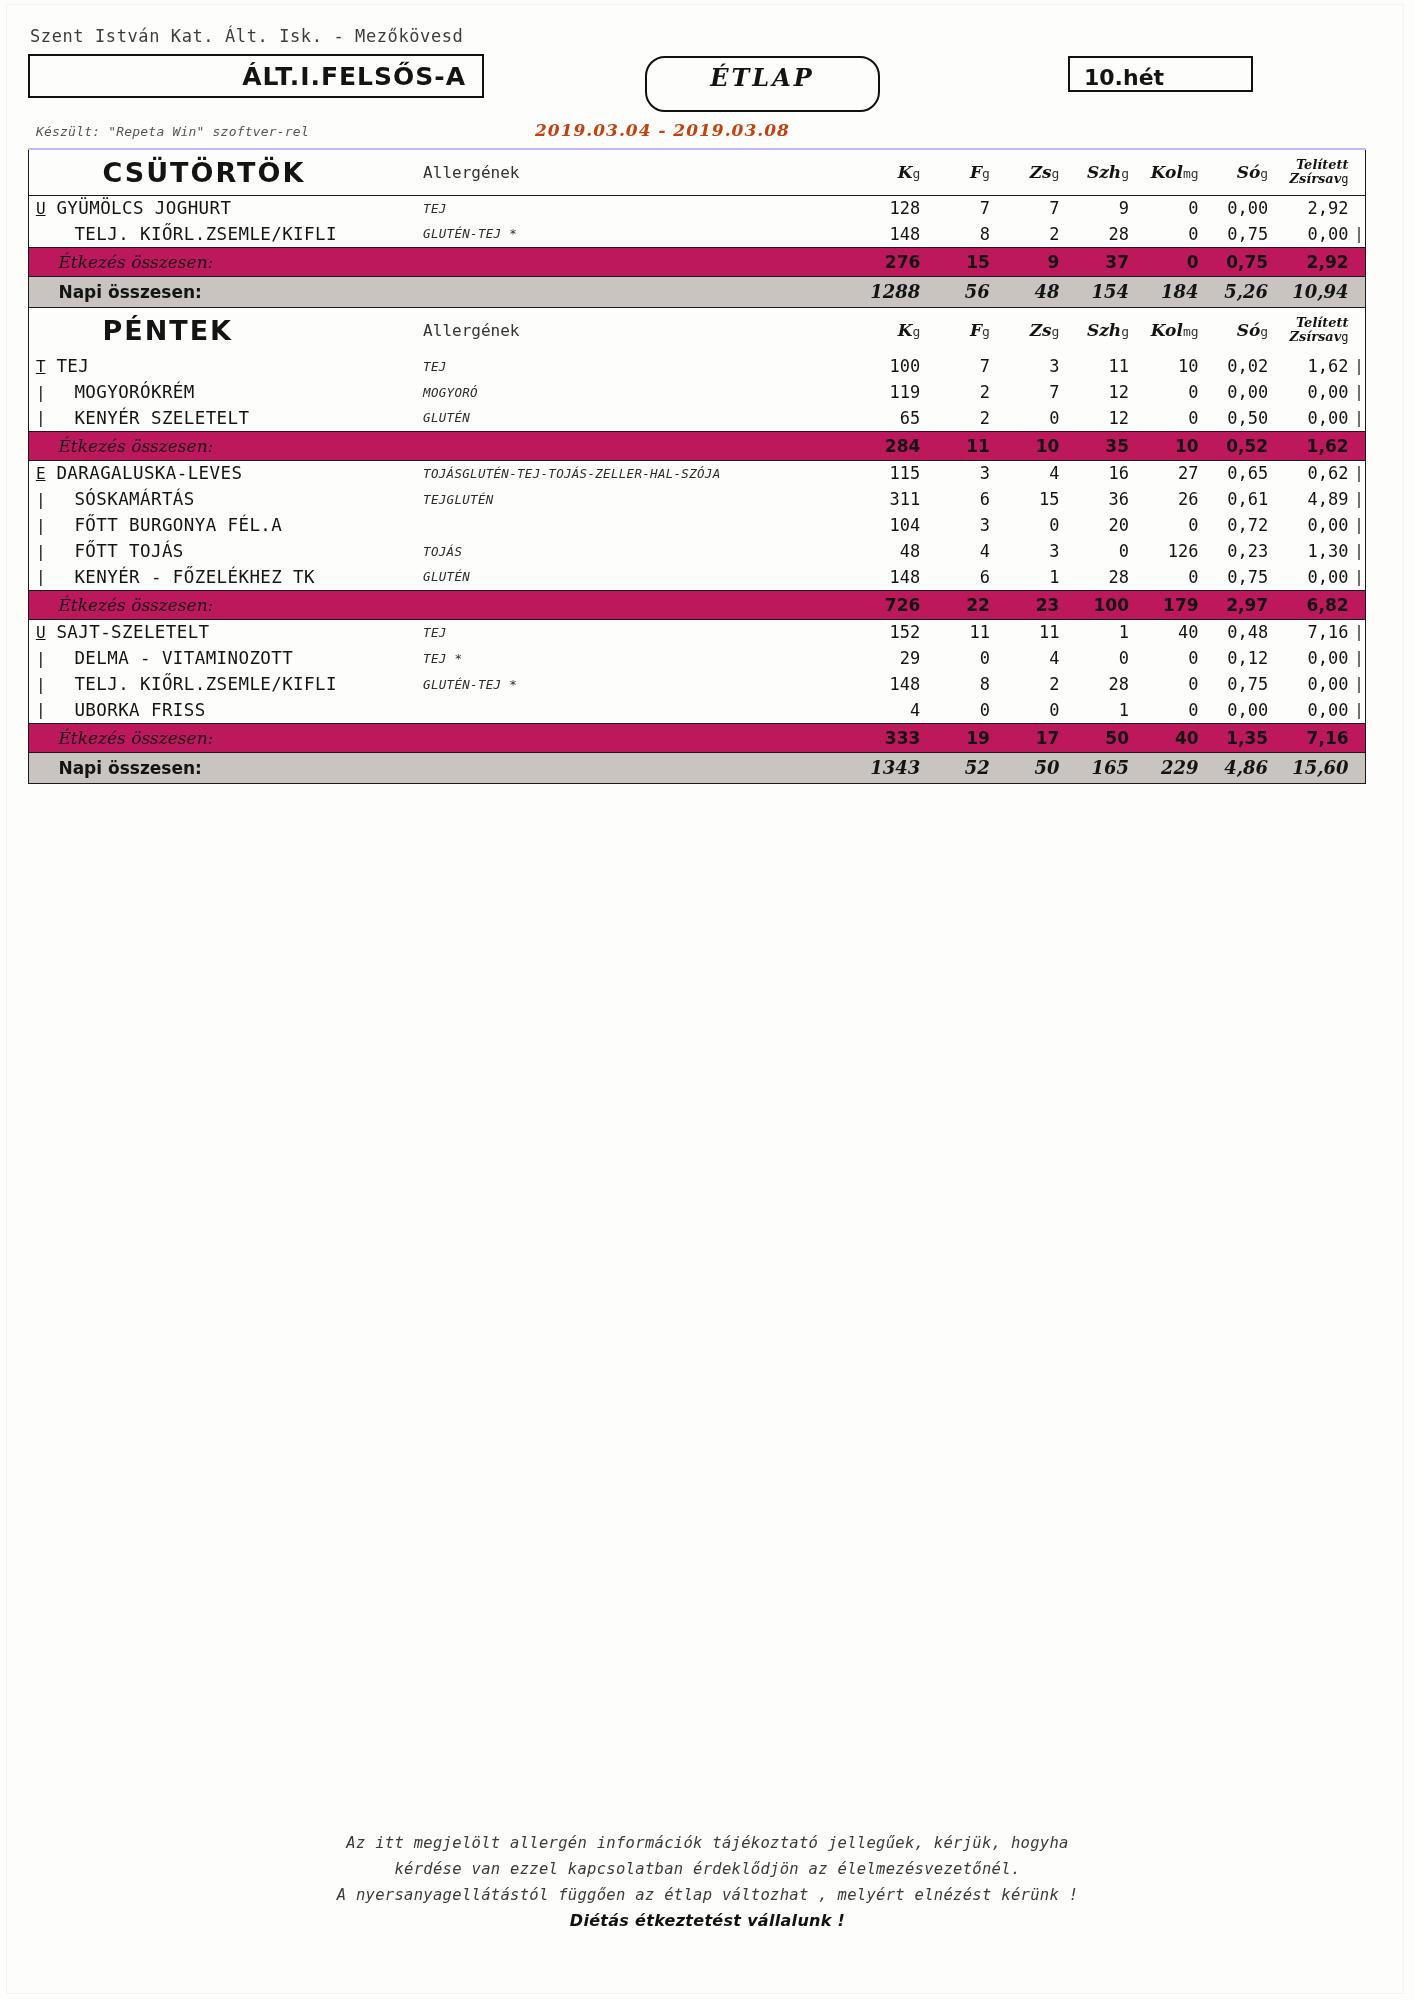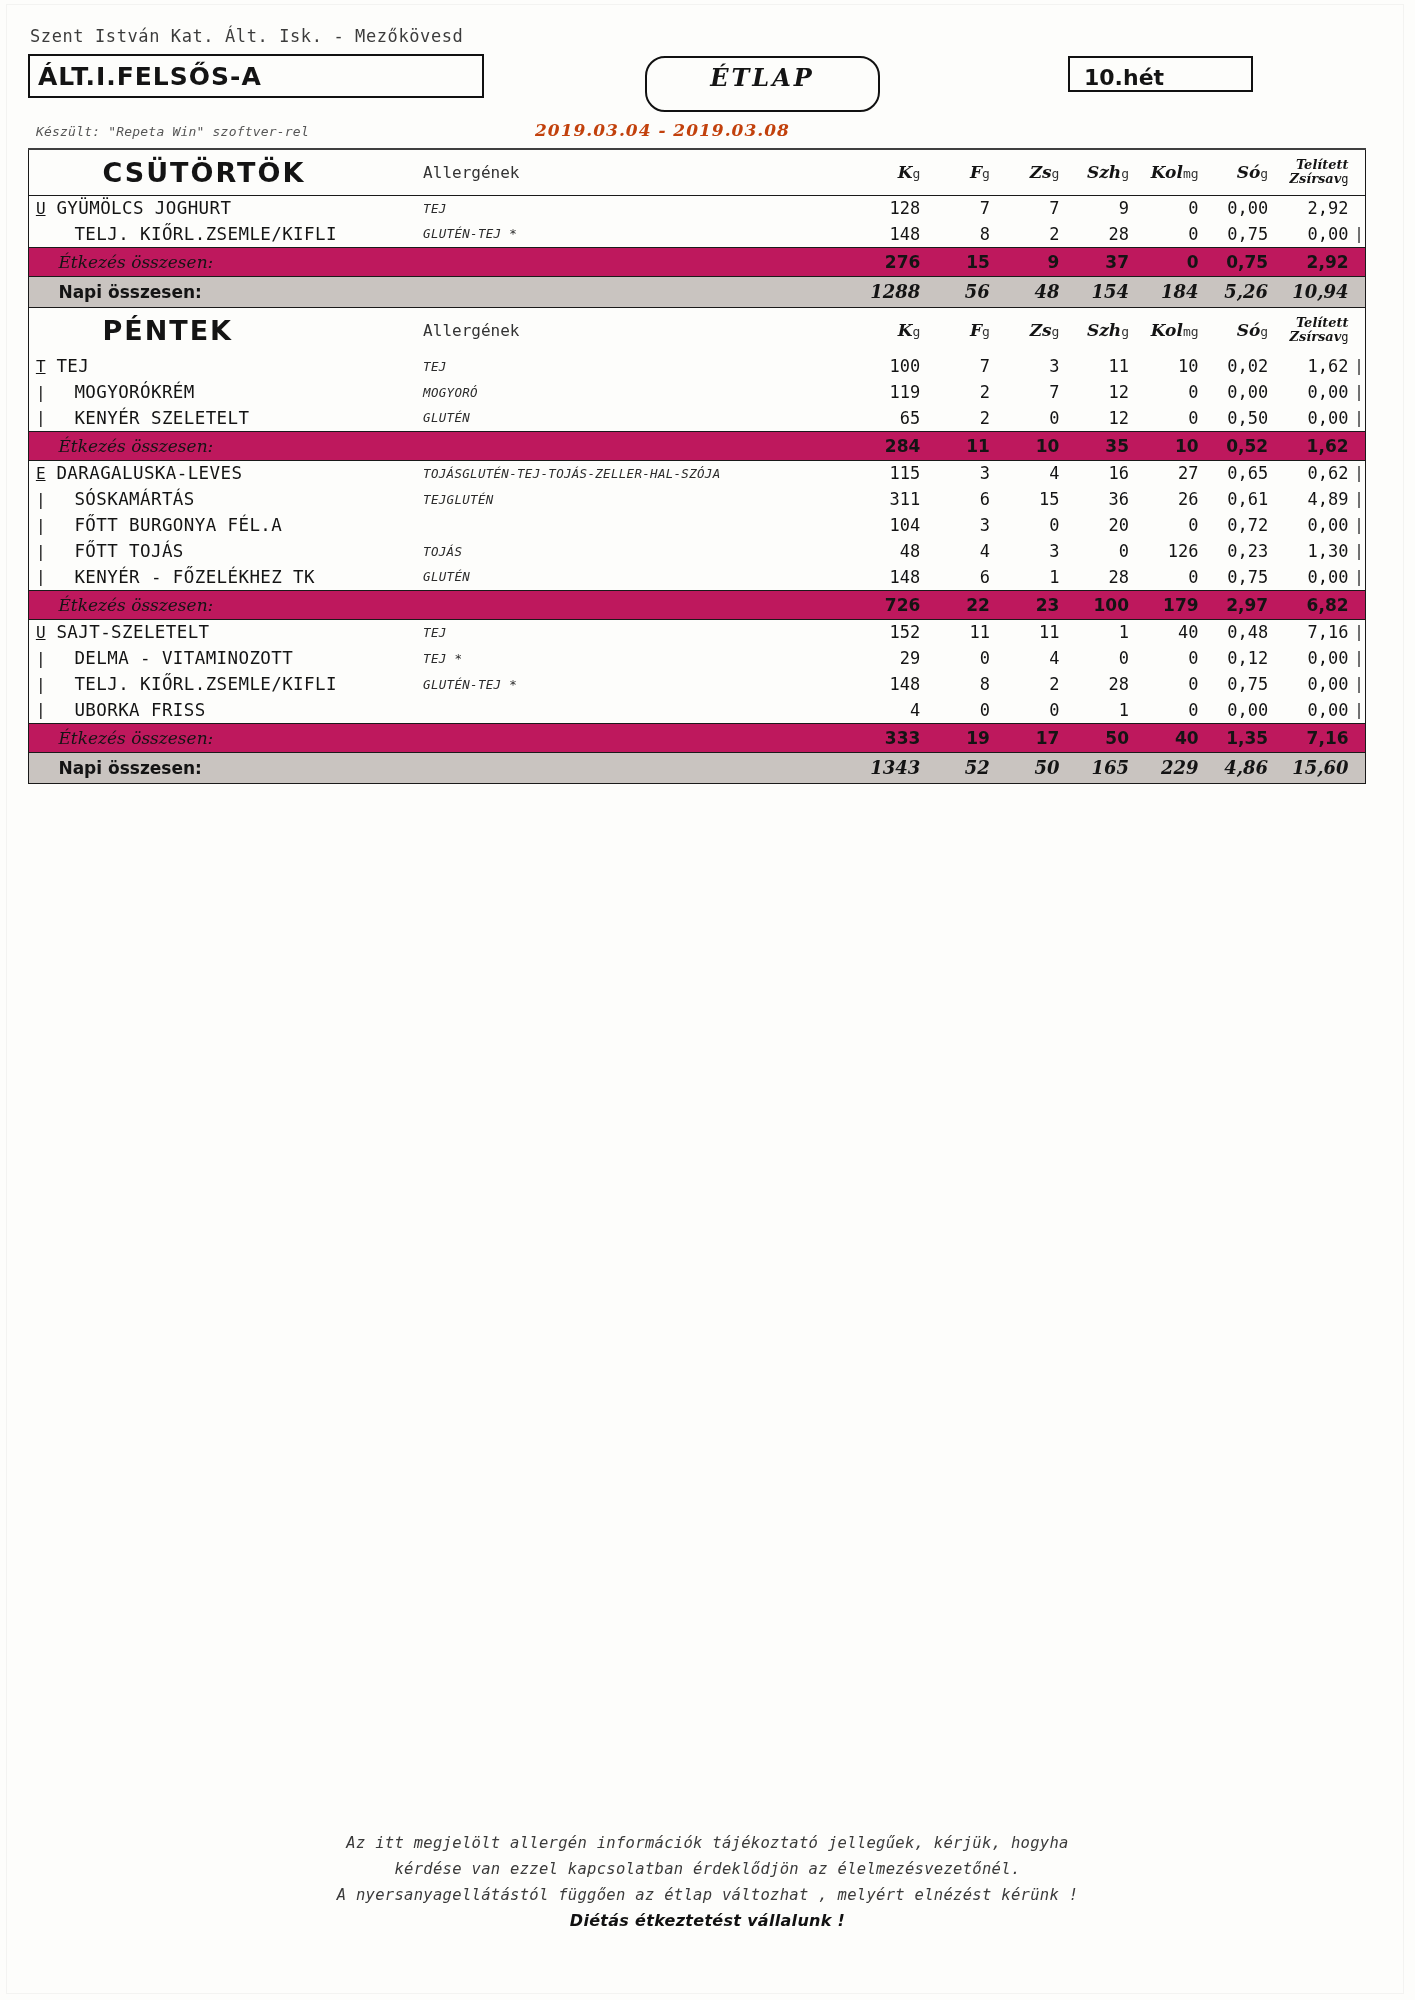--- a/index.html
+++ b/index.html
@@ -44,21 +44,22 @@
     left: 28px; top: 54px;
     width: 456px; height: 44px;
     border: 2px solid #111;
     box-sizing: border-box;
   }
   .title-box .txt {
     font-family: "DejaVu Sans", sans-serif;
     font-weight: bold;
     font-size: 25px;
     letter-spacing: 1px;
-    padding: 6px 4px 0 8px;
+    padding: 6px 16px 0 8px;
+    text-align: right;
   }
 
   .etlap-box {
     position: absolute;
     left: 645px; top: 56px;
     width: 235px; height: 56px;
     border: 2px solid #111;
     border-radius: 20px;
     box-sizing: border-box;
     text-align: center;
@@ -244,21 +245,21 @@
     padding-left: 6px !important;
   }
   tr.daytotal .num {
     font-family: "DejaVu Serif", serif;
     font-weight: bold;
     font-style: italic;
     font-size: 18px;
   }
 
   tr.headrule td {
-    border-top: 2px solid #404040;
+    border-top: 2px solid #c4b5fd;
     border-bottom: 1.5px solid #1a1a1a;
   }
 
   .side-left  { border-left: 1.5px solid #1a1a1a; }
   .side-right { border-right: 1.5px solid #1a1a1a; }
 
   
   .footer {
     position: absolute;
     left: 0; top: 1830px;

